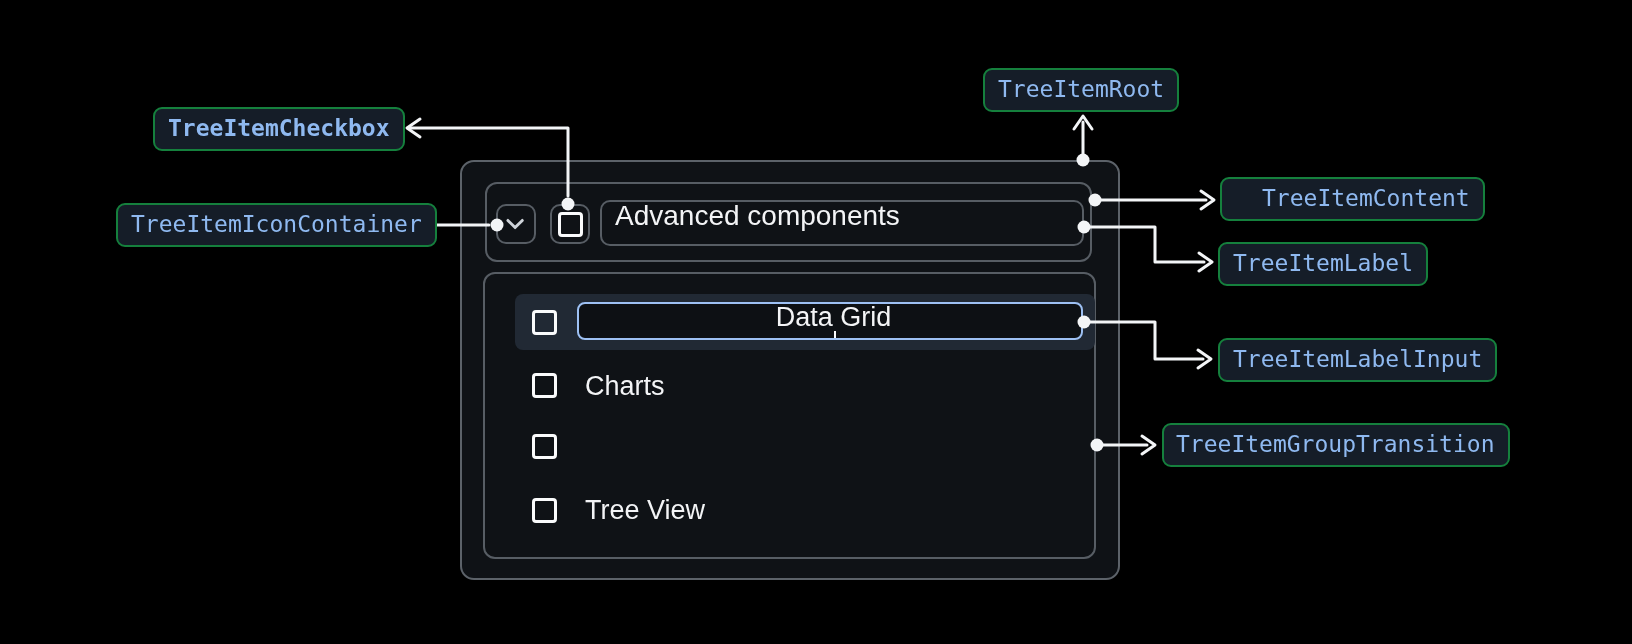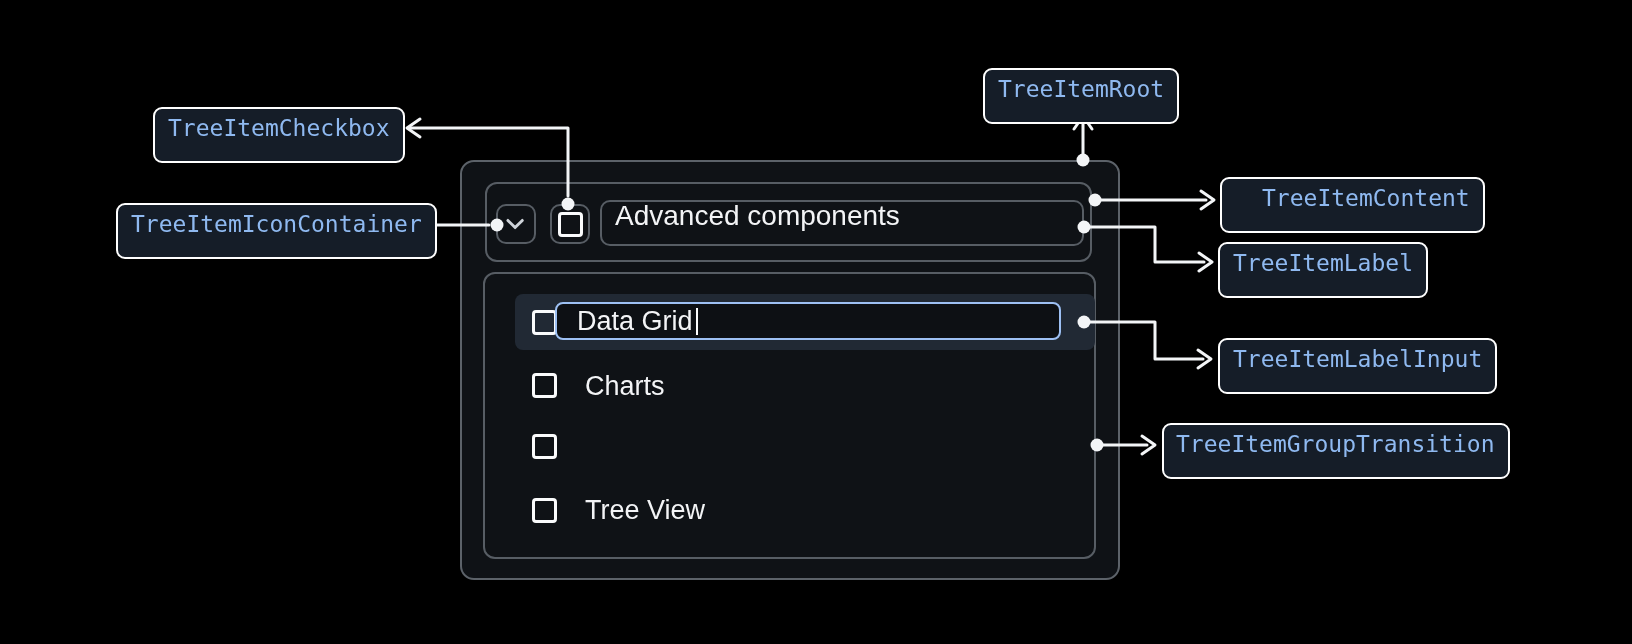--- a/index.html
+++ b/index.html
@@ -43,33 +43,33 @@
   .row-highlight{
     position:absolute;left:515px;top:294px;width:580px;height:56px;
     background:#212934;border-radius:8px;
   }
   .row-cbx{
     position:absolute;width:25px;height:25px;border:3px solid #fafbfc;border-radius:4px;
     box-sizing:border-box;left:532px;background:transparent;
   }
   .row-label{position:absolute;left:585px;color:#f3f4f6;font-size:27px;line-height:28px;}
   .label-input{
-    position:absolute;left:555px;top:302px;width:506px;height:38px;
+    position:absolute;left:577px;top:302px;width:506px;height:38px;
     border:2px solid #9dc0f3;border-radius:8px;box-sizing:border-box;background:#0d1014;
-    display:flex;align-items:center;padding-left:20px;
+    display:flex;align-items:center;padding-left:7px;flex-direction:column;
   }
   .label-input .tree-text{font-size:27px;}
   .caret{display:inline-block;width:2px;height:27px;background:#fbfcfd;margin-left:3px;}
   
   .badge{
-    position:absolute;height:56px;line-height:39px;padding:0 13px;box-sizing:border-box;
-    background:#151d28;border:2px solid #ffffff;border-radius:9px;
+    position:absolute;height:44px;line-height:39px;padding:0 13px;box-sizing:border-box;
+    background:#151d28;border:2px solid #15803d;border-radius:9px;
     color:#8fb9f0;font-family:"DejaVu Sans Mono",monospace;font-size:23px;white-space:nowrap;
   }
-  .b-checkbox{left:153px;top:107px;}
+  .b-checkbox{left:153px;top:107px;font-weight:bold;}
   .b-iconcontainer{left:80px;top:203px;margin-left:36px;}
   .b-root{left:983px;top:68px;}
   .b-content{left:1220px;top:177px;padding-left:40px;}
   .b-label{left:1218px;top:242px;}
   .b-labelinput{left:1218px;top:338px;}
   .b-grouptransition{left:1162px;top:423px;padding-left:12px;}
   
   svg.connectors{position:absolute;left:0;top:0;pointer-events:none;}
   .connectors path,.connectors polyline{
     stroke:#f3f5f7;stroke-width:3;fill:none;stroke-linecap:round;stroke-linejoin:round;

